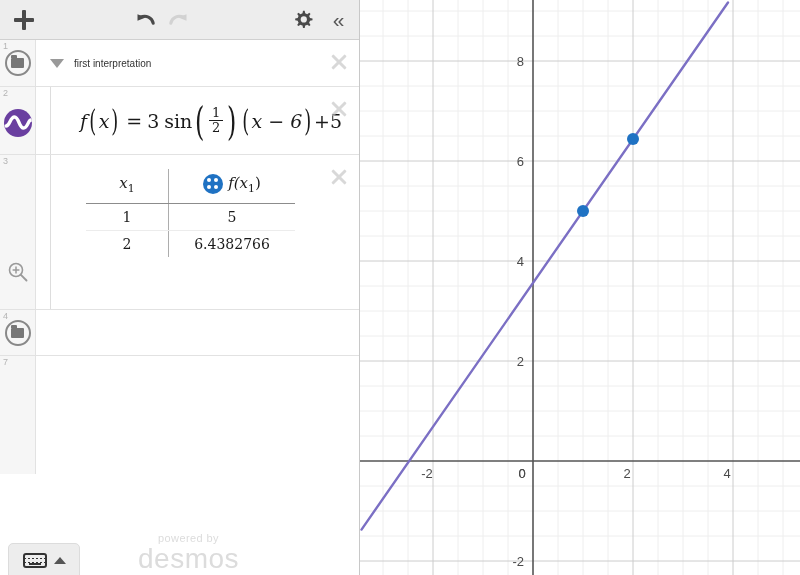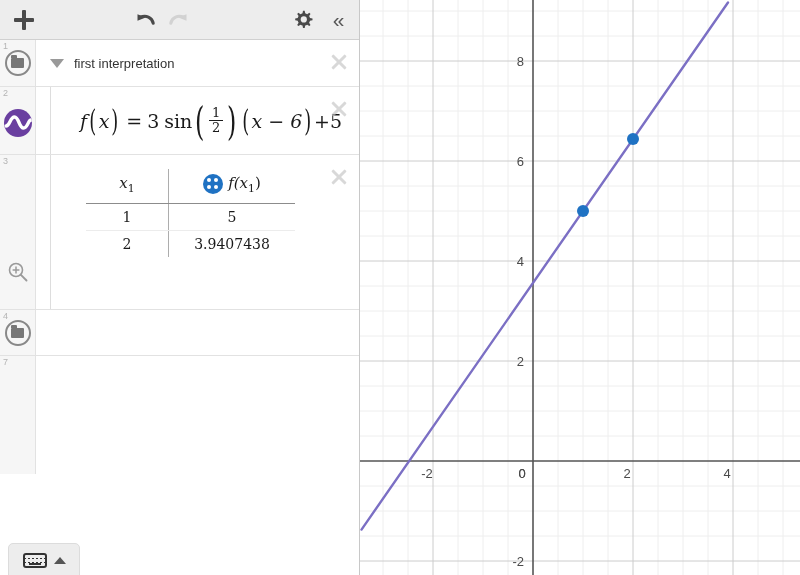--- a/index.html
+++ b/index.html
@@ -202,21 +202,21 @@
     border-left: 7px solid transparent;
     border-right: 7px solid transparent;
     border-top: 9px solid #999;
   }
   .tri-right {
     border-top: 7px solid transparent;
     border-bottom: 7px solid transparent;
     border-left: 9px solid #999;
   }
   .folder-title {
-    font-size: 13px;
+    font-size: 10px;
     color: #333;
     white-space: nowrap;
   }
 
   
   .inner-rule {
     position: absolute;
     left: 14px;
     top: 0;
     bottom: 0;
@@ -515,21 +515,21 @@
                     <i></i>
                   </span><span style="font-style:italic">f(x</span><span class="sub">1</span><span>)</span>
                 </th>
               </tr>
               <tr class="cell-line">
                 <td>1</td>
                 <td class="col-div">5</td>
               </tr>
               <tr>
                 <td>2</td>
-                <td class="col-div">3.9407438</td>
+                <td class="col-div">6.4382766</td>
               </tr>
             </tbody>
               </table>
           </div>
           <span class="close-x"></span>
         </div>
       </div>
 
       <div class="row folder-row" id="row-folder-4" style="height:46px;">
         <div class="gutter">
@@ -548,20 +548,24 @@
         </div>
         <div class="row-body"></div>
       </div>
 
     </div>
 
     <div id="left-footer">
       <div id="kbd-btn">
         <span class="kbd-glyph"></span>
         <span class="caret-up"></span>
+      </div>
+      <div id="brand">
+        <div class="pb">powered by</div>
+        <div class="ds">desmos</div>
       </div>
     </div>
 
   </div>
 
   <div id="graph-panel">
     <svg id="graph-svg" width="440" height="575" viewBox="0 0 440 575">
       <rect x="0" y="0" width="440" height="575" fill="#ffffff"></rect>
       <g id="minor-grid">
           <line x1="23" y1="0" x2="23" y2="575" stroke="#eeeeee" stroke-width="1"></line>

